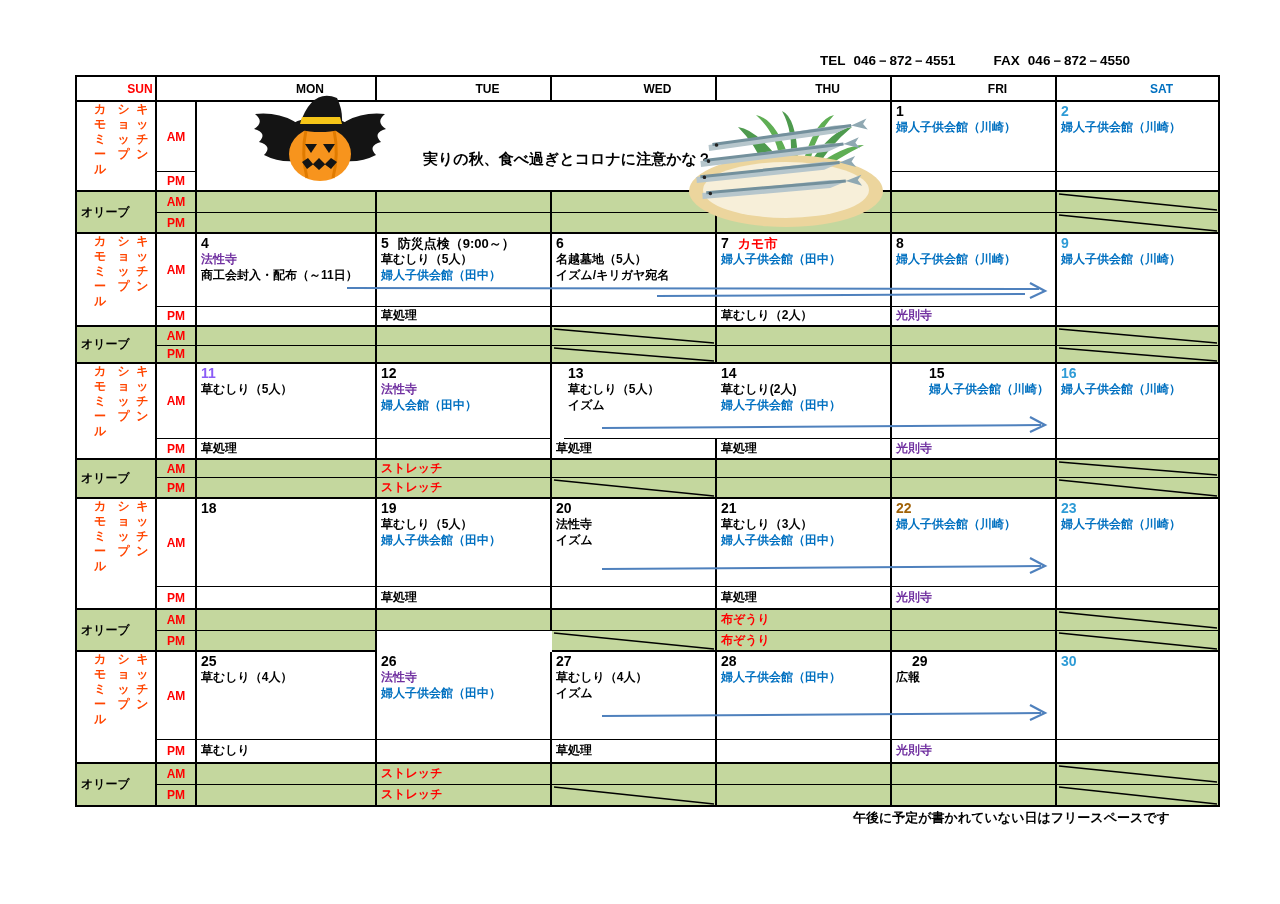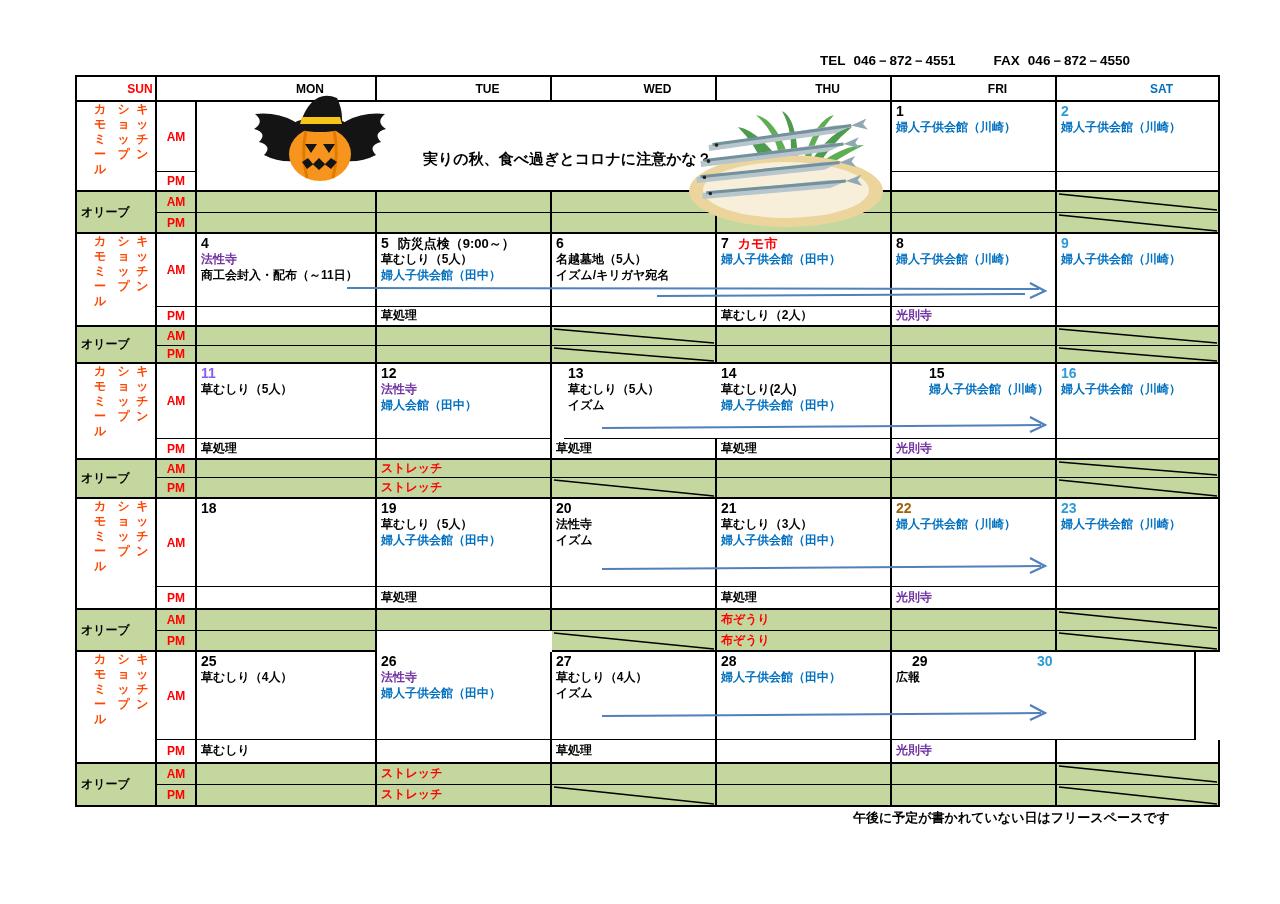--- a/index.html
+++ b/index.html
@@ -381,21 +381,21 @@
         <div class="date-line">
           <span style="color: rgb(0, 0, 0); margin-left: 16px;">29</span>
         </div>
         <div class="entry" style="color: rgb(0, 0, 0);">広報</div>
       </div>
       <div class="cell smcell" style="left: 815px; top: 663px; width: 165px; height: 24px; border-bottom-width: 2px; background: rgb(255, 255, 255);">
         <div class="entry" style="color: rgb(112, 48, 160);">光則寺</div>
       </div>
       <div class="cell smcell" style="left: 815px; top: 687px; width: 165px; height: 21px; border-bottom-width: 1px; background: rgb(196, 215, 158);"></div>
       <div class="cell smcell" style="left: 815px; top: 708px; width: 165px; height: 22px; border-bottom-width: 2px; background: rgb(196, 215, 158);"></div>
-      <div class="cell datecell" style="left: 956px; top: 575px; width: 163px; height: 88px; border-bottom-width: 1px; background: rgb(255, 255, 255);">
+      <div class="cell datecell" style="left: 980px; top: 575px; width: 163px; height: 88px; border-bottom-width: 1px; background: rgb(255, 255, 255);">
         <div class="date-line">
           <span style="color: rgb(46, 155, 214);">30</span>
         </div>
       </div>
       <div class="cell smcell" style="left: 980px; top: 663px; width: 163px; height: 24px; border-bottom-width: 2px; background: rgb(255, 255, 255);"></div>
       <div class="cell smcell" style="left: 980px; top: 687px; width: 163px; height: 21px; border-bottom-width: 1px; background: rgb(196, 215, 158);"></div>
       <div class="cell smcell" style="left: 980px; top: 708px; width: 163px; height: 22px; border-bottom-width: 2px; background: rgb(196, 215, 158);"></div>
       <svg width="1143" height="730" class="overlay">
         <line x1="982" y1="117" x2="1140" y2="133" stroke="#000" stroke-width="1.6"></line>
         <line x1="982" y1="138" x2="1140" y2="154" stroke="#000" stroke-width="1.6"></line>

